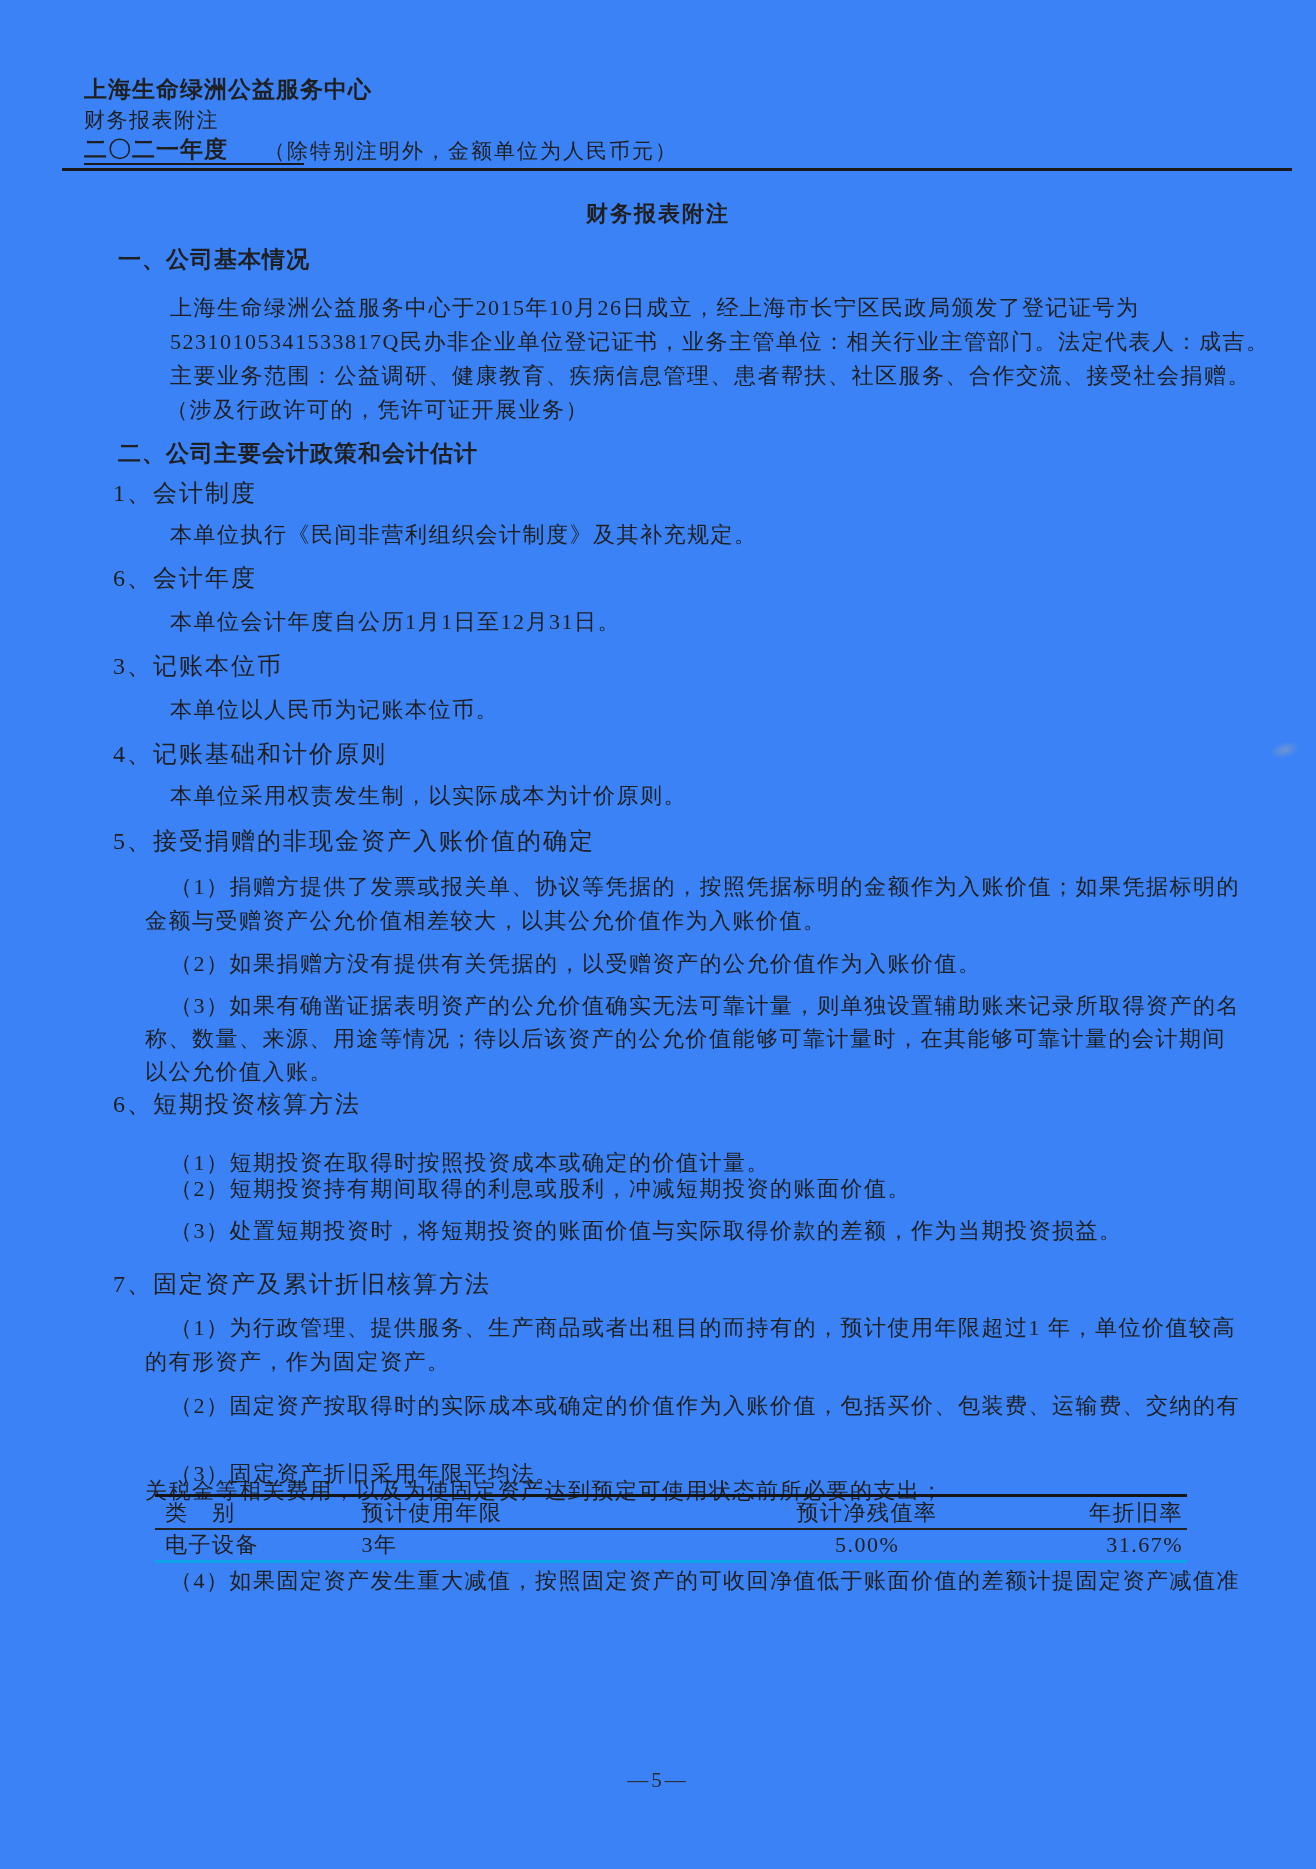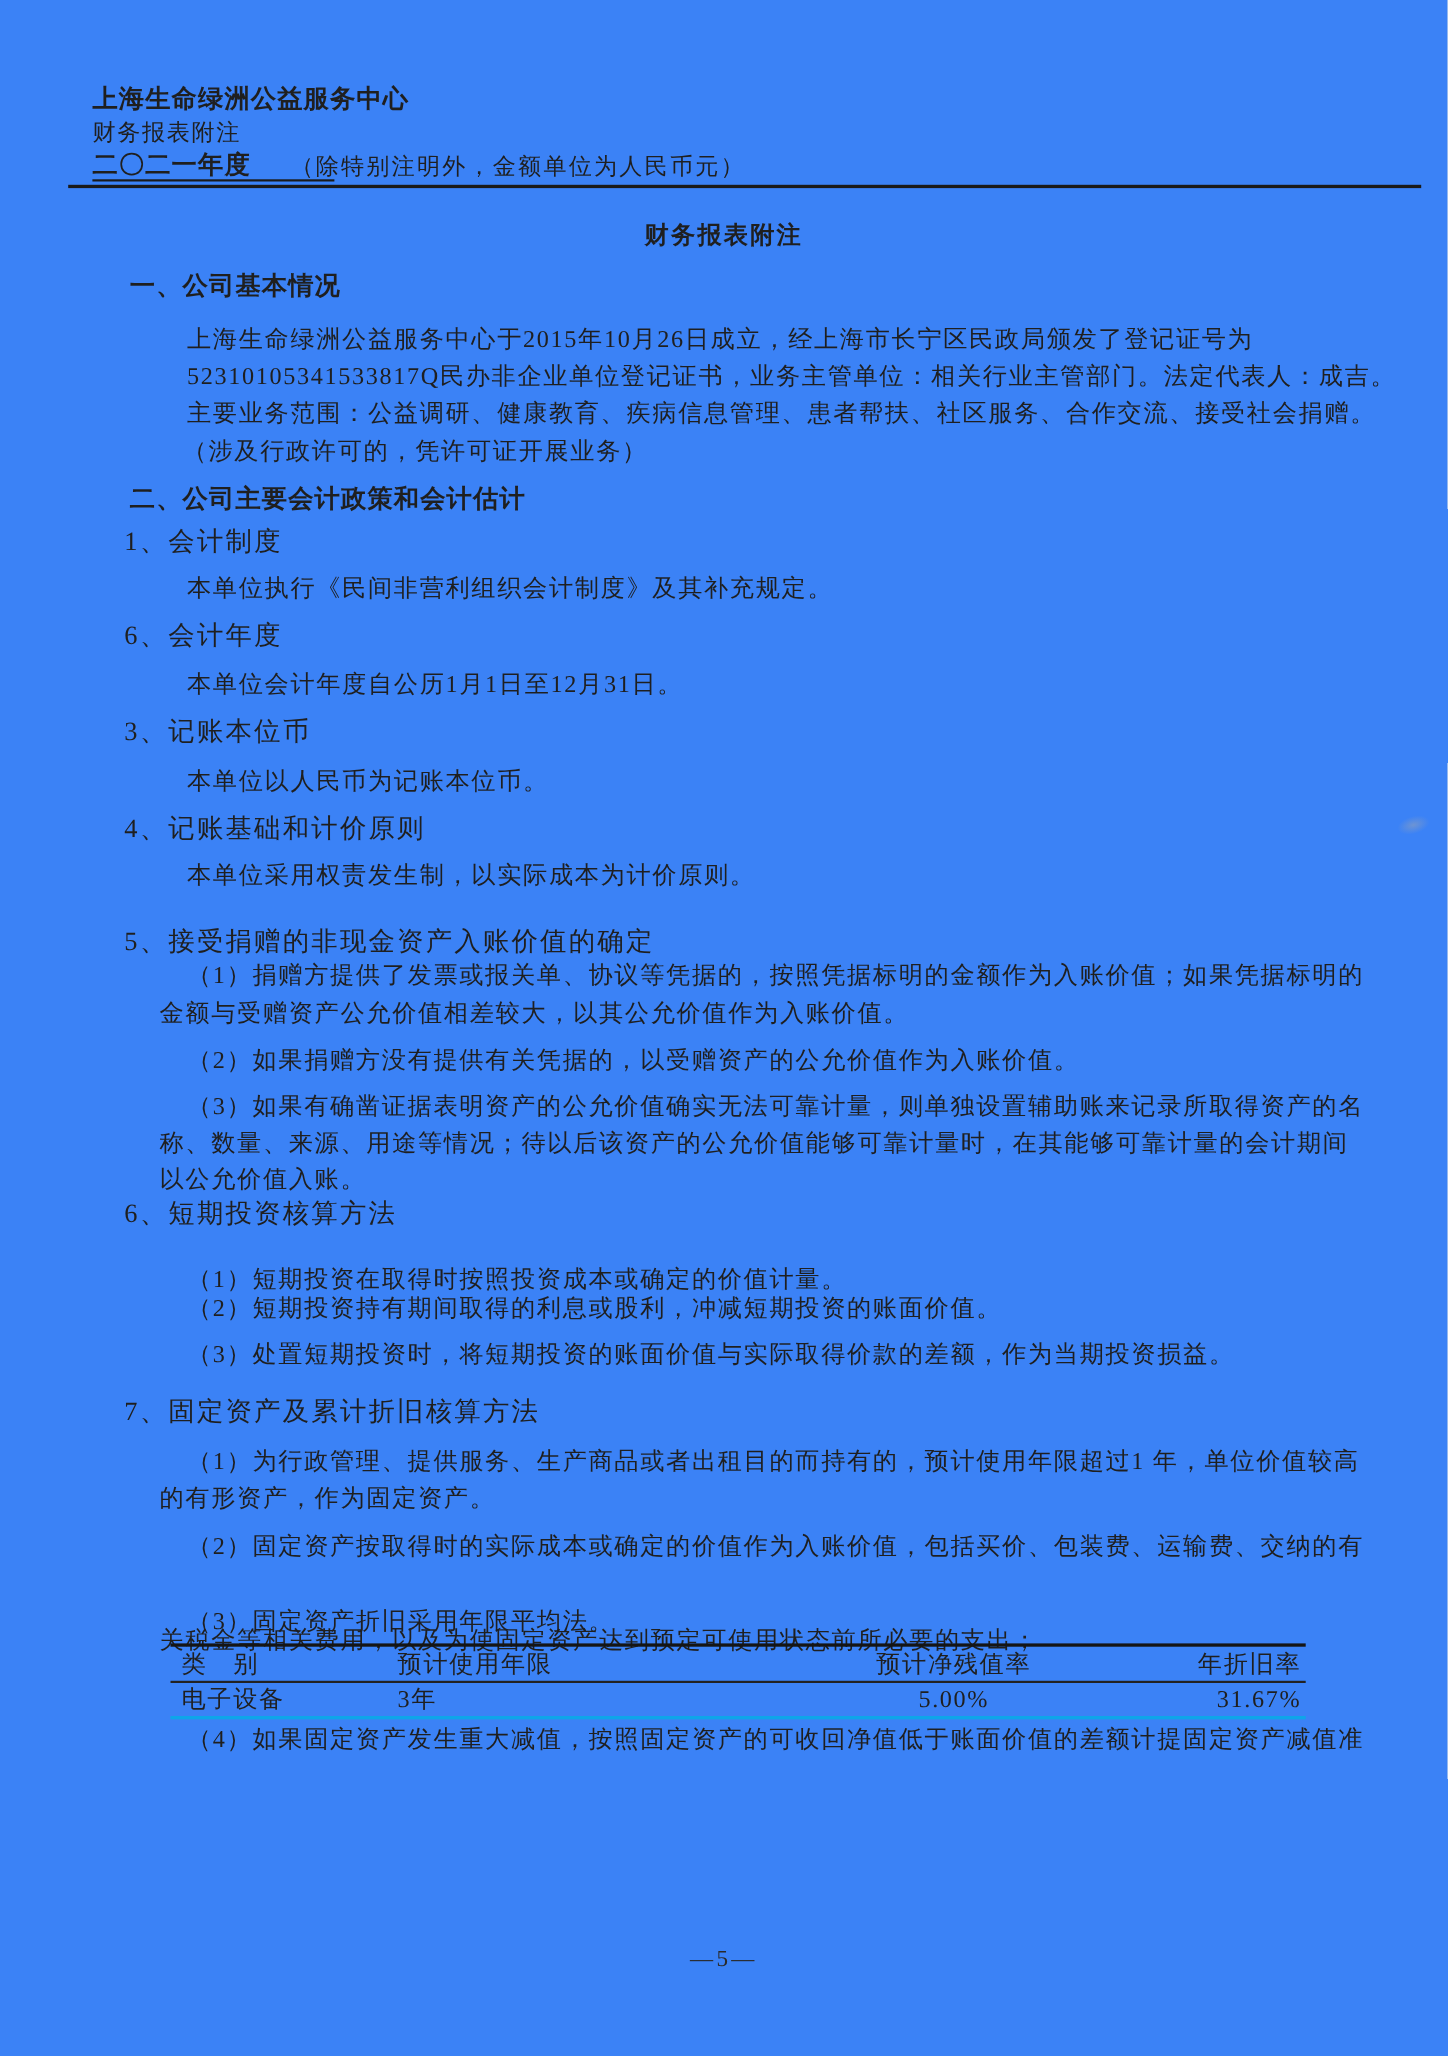--- a/index.html
+++ b/index.html
@@ -90,21 +90,21 @@
 
   <div class="ln num-head" style="top:563px;left:113px;">6、会计年度</div>
   <div class="ln" style="top:607px;left:170px;">本单位会计年度自公历1月1日至12月31日。</div>
 
   <div class="ln num-head" style="top:651px;left:113px;">3、记账本位币</div>
   <div class="ln" style="top:695px;left:170px;">本单位以人民币为记账本位币。</div>
 
   <div class="ln num-head" style="top:739px;left:113px;">4、记账基础和计价原则</div>
   <div class="ln" style="top:781px;left:170px;">本单位采用权责发生制，以实际成本为计价原则。</div>
 
-  <div class="ln num-head" style="top:826px;left:113px;margin-top:16px;">5、接受捐赠的非现金资产入账价值的确定</div>
+  <div class="ln num-head" style="top:826px;left:113px;">5、接受捐赠的非现金资产入账价值的确定</div>
   <div class="ln" style="top:872px;left:170px;">（1）捐赠方提供了发票或报关单、协议等凭据的，按照凭据标明的金额作为入账价值；如果凭据标明的</div>
   <div class="ln" style="top:906px;left:145px;">金额与受赠资产公允价值相差较大，以其公允价值作为入账价值。</div>
   <div class="ln" style="top:949px;left:170px;">（2）如果捐赠方没有提供有关凭据的，以受赠资产的公允价值作为入账价值。</div>
   <div class="ln" style="top:991px;left:170px;">（3）如果有确凿证据表明资产的公允价值确实无法可靠计量，则单独设置辅助账来记录所取得资产的名</div>
   <div class="ln" style="top:1024px;left:145px;">称、数量、来源、用途等情况；待以后该资产的公允价值能够可靠计量时，在其能够可靠计量的会计期间</div>
   <div class="ln" style="top:1057px;left:145px;">以公允价值入账。</div>
 
   <div class="ln num-head" style="top:1089px;left:113px;">6、短期投资核算方法</div>
   <div class="ln" style="top:1132px;left:170px;margin-top:16px;">（1）短期投资在取得时按照投资成本或确定的价值计量。</div>
   <div class="ln" style="top:1174px;left:170px;">（2）短期投资持有期间取得的利息或股利，冲减短期投资的账面价值。</div>

